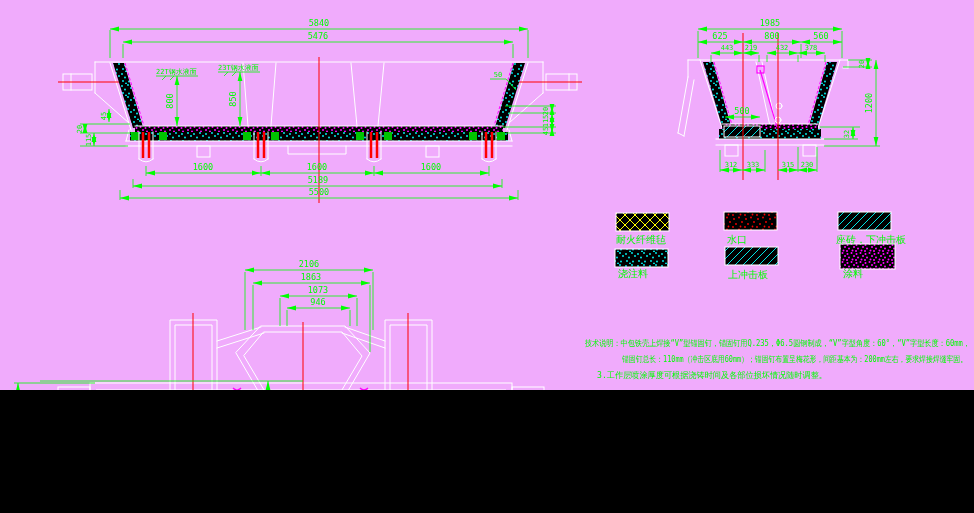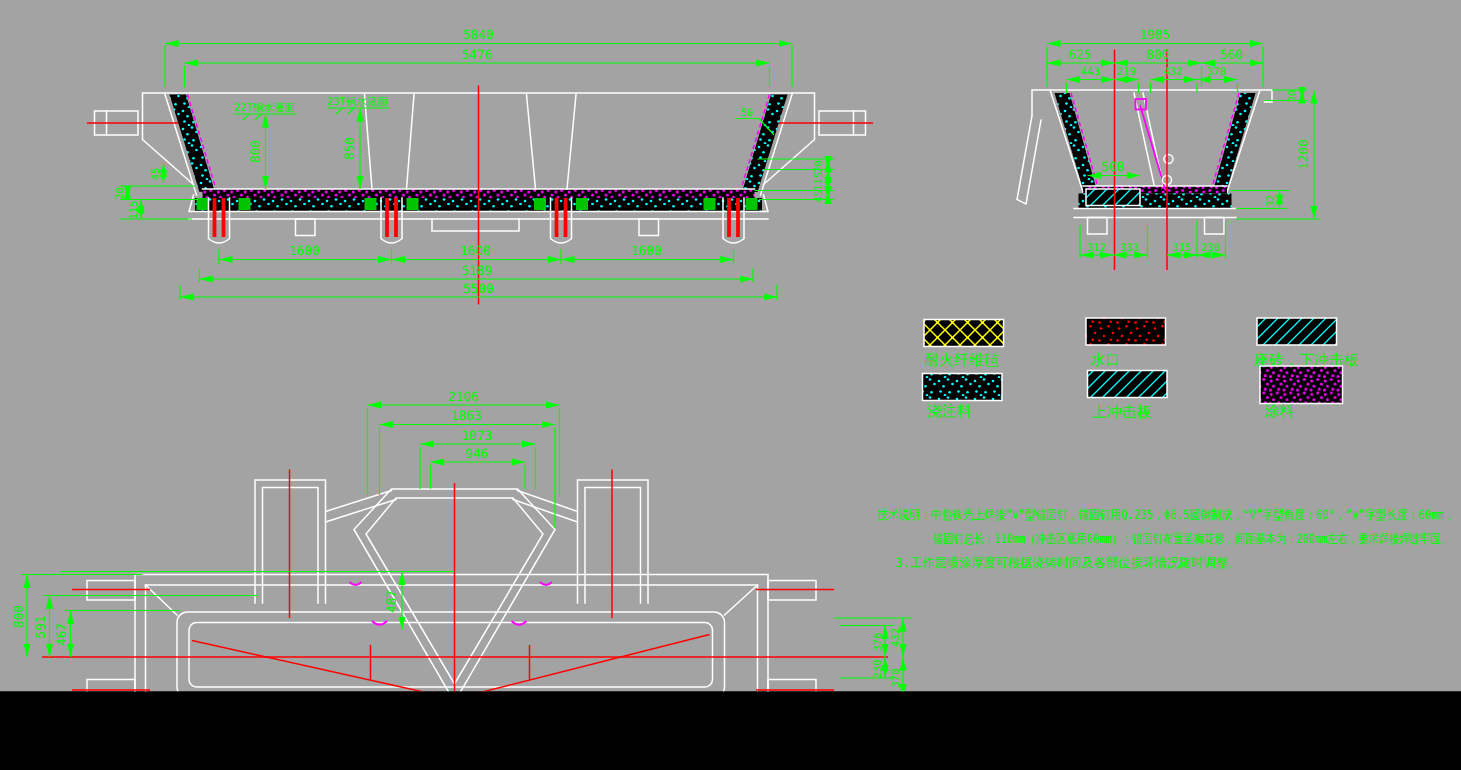--- a/index.html
+++ b/index.html
@@ -1,16 +1,16 @@
 <!DOCTYPE html>
 <html><head>
 <meta charset="utf-8">
 <style>
   html,body{margin:0;padding:0;background:#000;}
-  #stage{position:relative;width:974px;height:461px;background:#a3a3a3;overflow:hidden;}
+  #stage{position:relative;width:974px;height:390px;background:#f0abfc;overflow:hidden;}
   svg{position:absolute;top:0;left:0;}
   .w{stroke:#fff;fill:none;stroke-width:1;stroke-linecap:square}
   .r{stroke:#f00;fill:none;stroke-width:1}
   .g{stroke:#00ff00;fill:none;stroke-width:.8}
   .m{stroke:#f0f;fill:none;stroke-width:1.2}
   .dm{stroke:#f0f;fill:none;stroke-width:1;stroke-dasharray:3 2}
   .dl{stroke:#00ff00;fill:none;stroke-width:.8;marker-start:url(#aw);marker-end:url(#aw)}
   text{font-family:"DejaVu Sans Mono","Liberation Mono",monospace}
   .d{fill:#00ff00;font-size:8.5px;text-anchor:middle}
   .d7{fill:#00ff00;font-size:7px;text-anchor:middle}

